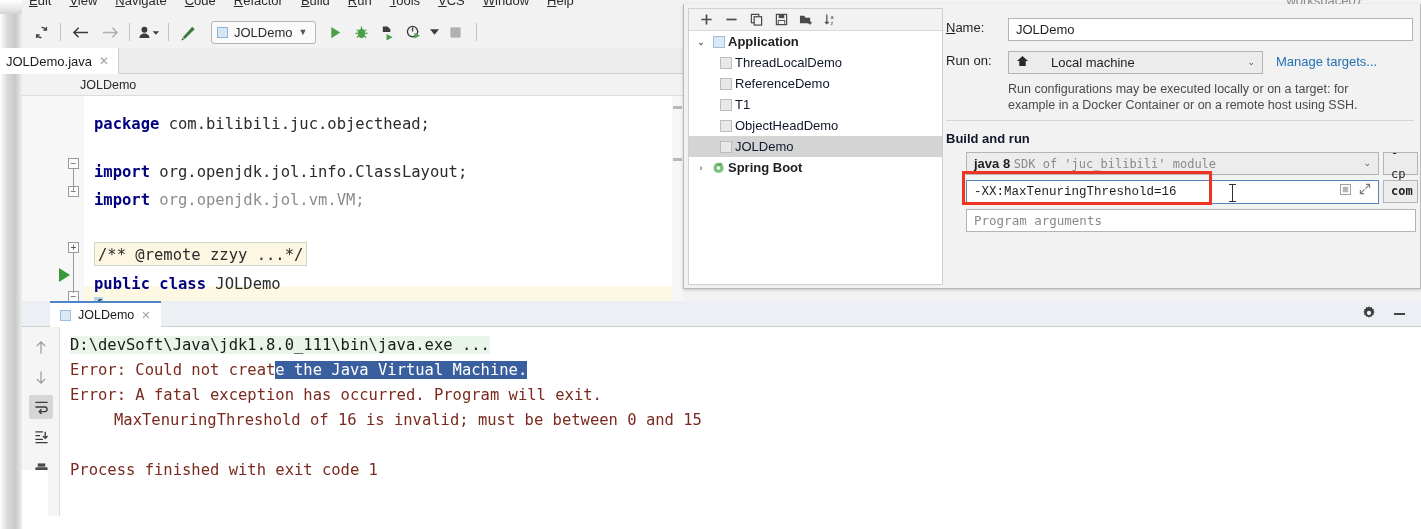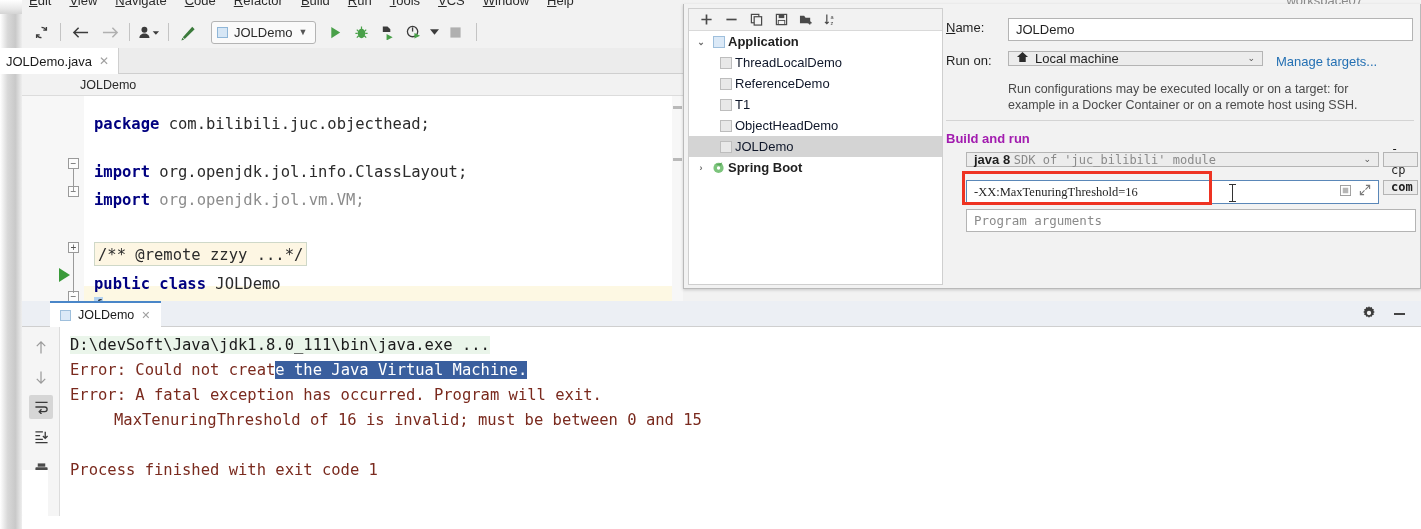--- a/index.html
+++ b/index.html
@@ -99,31 +99,31 @@
   .jicon { width:12px; height:12px; background:#dbe9f7; border:1px solid #9ebfdc; }
   .jicon.g { background:#e8e8e8; border-color:#bdbdbd; }
 
   
   .dlg-pane { position:absolute; left:262px; top:4px; width:472px; height:277px; }
   .row { position:absolute; display:flex; align-items:center; }
   .lbl { font-size:13px; color:#1f1f1f; }
   .ul { text-decoration:underline; }
   .txtfield { background:#ffffff; border:1px solid #b4b4b4; height:23px;
       font-size:13px; color:#1f1f1f; padding:0 7px; line-height:21px; }
-  .combo { background:#ececec; border:1px solid #b4b4b4; height:15px;
+  .combo { background:#ececec; border:1px solid #b4b4b4; height:23px;
       font-size:13px; color:#1f1f1f; padding:0 7px; line-height:21px;
-      display:flex; align-items:center; gap:6px; }
+      display:flex; align-items:center; gap:22px; }
   .combo .cv { flex:1; }
   .link { color:#2470b3; font-size:13px; }
   .hint { font-size:12.5px; color:#4a4a4a; line-height:16px; }
-  .sect { font-size:13px; font-weight:bold; color:#a21caf; }
+  .sect { font-size:13px; font-weight:bold; color:#0f172a; }
   .hr { position:absolute; height:1px; background:#d4d4d4; }
   .monolike { font-family:"DejaVu Sans Mono", monospace; font-size:12px; }
   .vmfield { background:#ffffff; border:1px solid #5a87b8; height:24px;
-      font-family:Liberation Serif, serif; font-size:12.5px; color:#1f1f1f;
+      font-family:Liberation Mono, monospace; font-size:12.5px; color:#1f1f1f;
       padding:0 7px; line-height:22px; display:flex; align-items:center; }
   .redbox { position:absolute; border:3px solid #ee3322; }
   .ibeam { position:absolute; width:1px; background:#333; }
   .ibeam::before,.ibeam::after{ content:""; position:absolute; left:-3px; width:7px;
       height:1px; background:#333; }
   .ibeam::before{ top:0; } .ibeam::after{ bottom:0; }
 
   
   .console { position:absolute; left:22px; top:301px; width:1399px; height:215px;
       background:#ffffff; }

